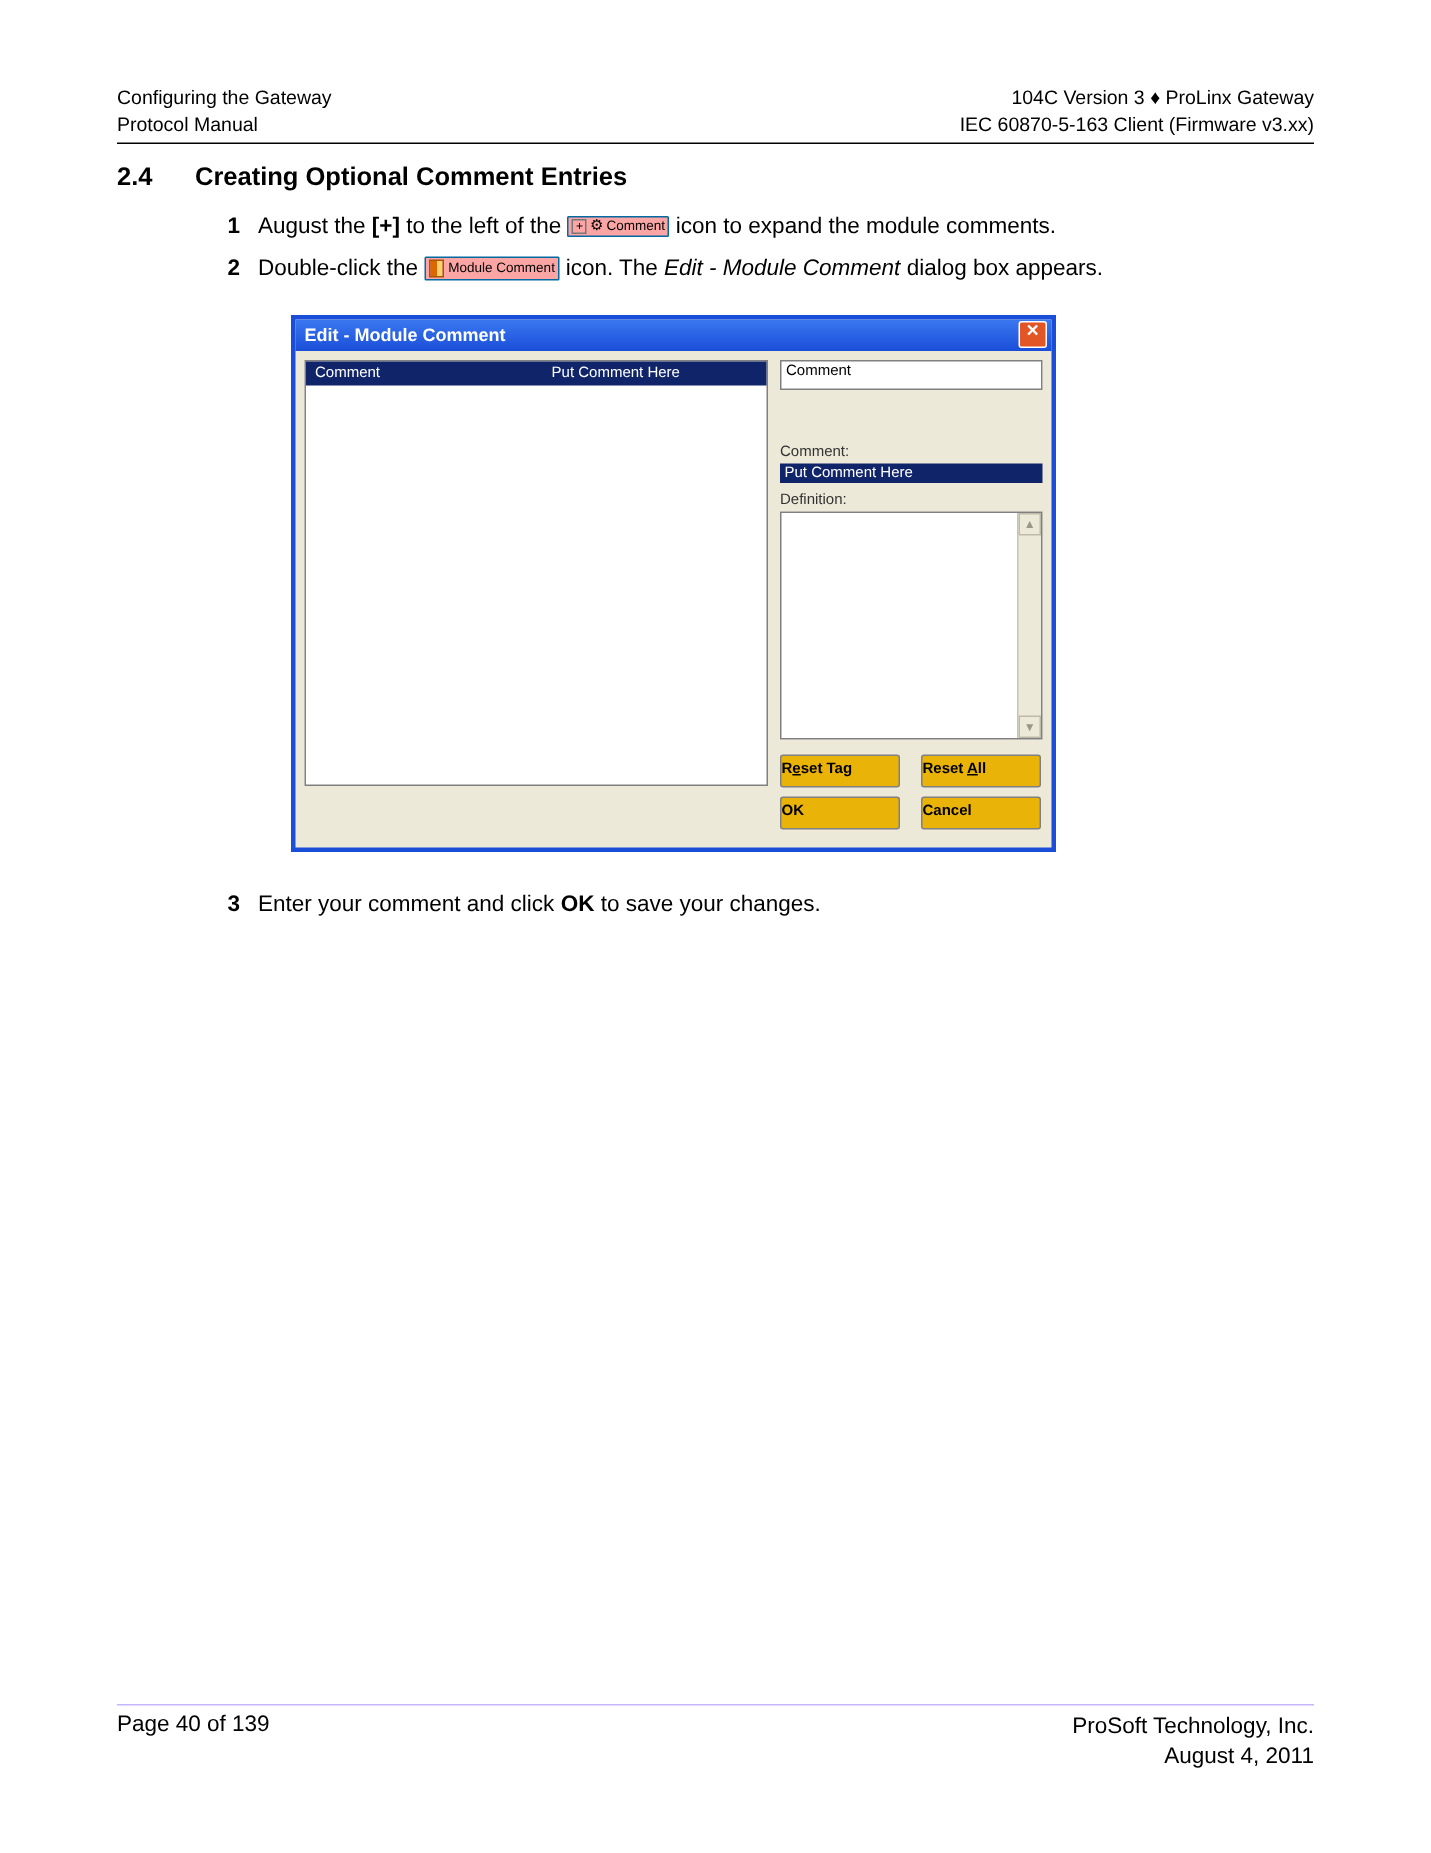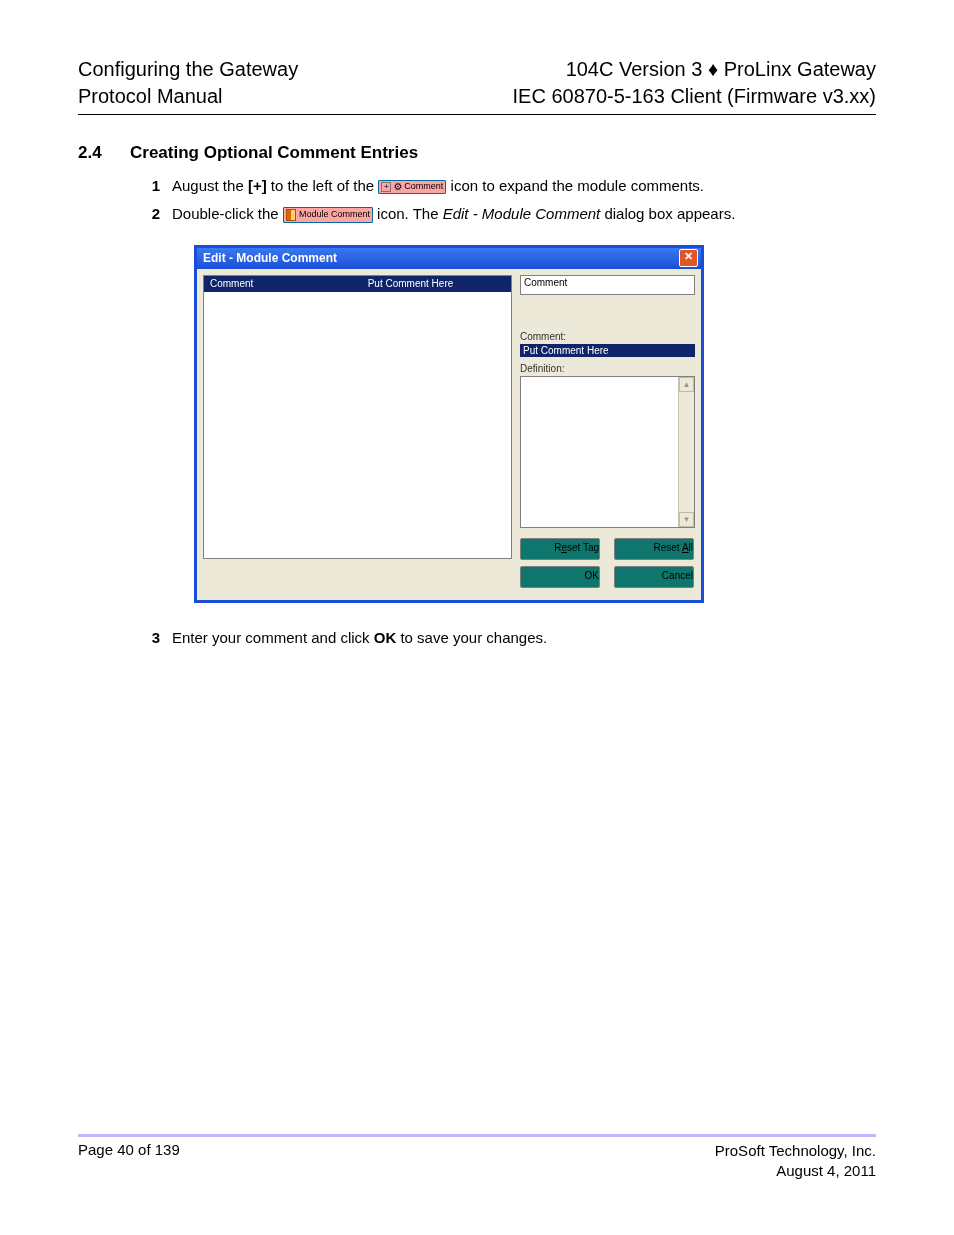--- a/index.html
+++ b/index.html
@@ -15,22 +15,22 @@
     height: 1235px;
     position: relative;
     box-sizing: border-box;
     padding: 56px 78px 0 78px;
   }
   .header {
     display: flex;
     justify-content: space-between;
     border-bottom: 1px solid #000;
     padding-bottom: 4px;
-    margin-bottom: 28px;
-    font-size: 20px;
+    margin-bottom: 12px;
+    font-size: 13px;
   }
   .header .col { line-height: 1.35; }
   .header .col.right { text-align: right; }
   .section-heading {
     font-weight: bold;
     font-size: 17px;
     margin-bottom: 12px;
   }
   .section-heading .num { display:inline-block; width: 52px; }
   .steps { margin-left: 52px; }
@@ -167,36 +167,37 @@
     position:absolute;left:0;width:15px;height:15px;
     background:#ece9d8;border:1px solid #bfbaa7;
     font-size:8px;text-align:center;line-height:13px;
     color:#9a968a;
     box-sizing:border-box;
   }
   .r-scroll .arrow.up{top:0;}
   .r-scroll .arrow.down{bottom:0;}
   .dlg-btn {
     width: 78px; height: 20px;
-    background: #0f766e;
+    background: #eab308;
     border: 1px solid #808080;
     border-radius: 2px;
     font-size: 10px;
-    text-align: right;
+    text-align: left;
     line-height: 18px;
     display: inline-block;
+    font-weight: bold;
   }
   .dlg-btn .u { text-decoration: underline; }
   .btn-row { display: flex; gap: 14px; margin-bottom: 6px; justify-content:flex-start; }
 
   .footer {
     position: absolute;
     left: 78px; right: 78px;
     bottom: 54px;
-    border-top: 3px solid #c4b5fd;
+    border-top: 1px solid #c4b5fd;
     padding-top: 4px;
     display: flex;
     justify-content: space-between;
     font-size: 15px;
   }
   .footer .col.right { text-align: right; line-height:1.35; }
 </style>
 </head>
 <body>
 

